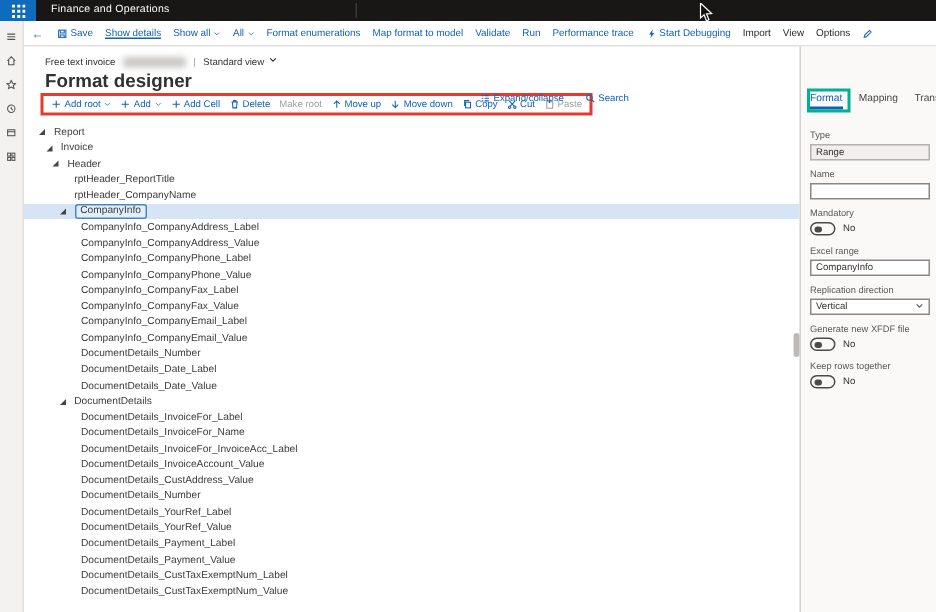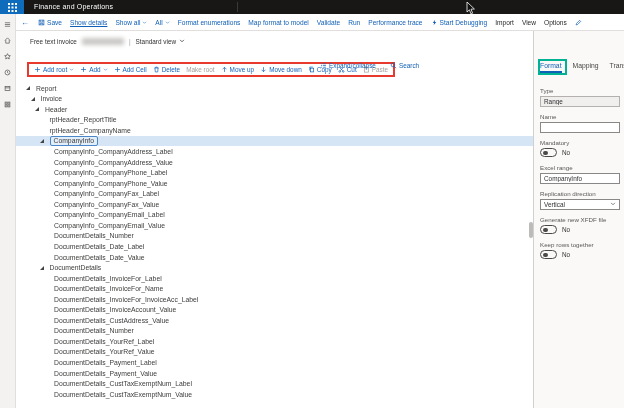--- a/index.html
+++ b/index.html
@@ -233,20 +233,21 @@
     <span class="redacted"></span>
     <span class="rb-sep">|</span>
     <span class="view-switch">
       <span>Standard view</span>
       <span><svg viewBox="0 0 16 16" width="6" height="6">
             <path d="M3 5l5 5 5-5" fill="none" stroke="currentColor" stroke-width="2"></path>
           </svg></span>
     </span>
   </div>
 
+  <h1 class="page-title">Format designer</h1>
 
   <div class="fmt-toolbar">
     <div class="boxed-group" id="ft-boxed" style="border-color: rgb(232, 57, 46);">
         <div class="ft-item">
           <span style="display: inline-flex;">
             <svg viewBox="0 0 16 16" fill="none" stroke="currentColor" stroke-width="1.6" style="width: 7px; height: 7px;">
               <path d="M8 2.5v11M2.5 8h11"></path>
             </svg>
           </span>
           <span>Add root</span>

